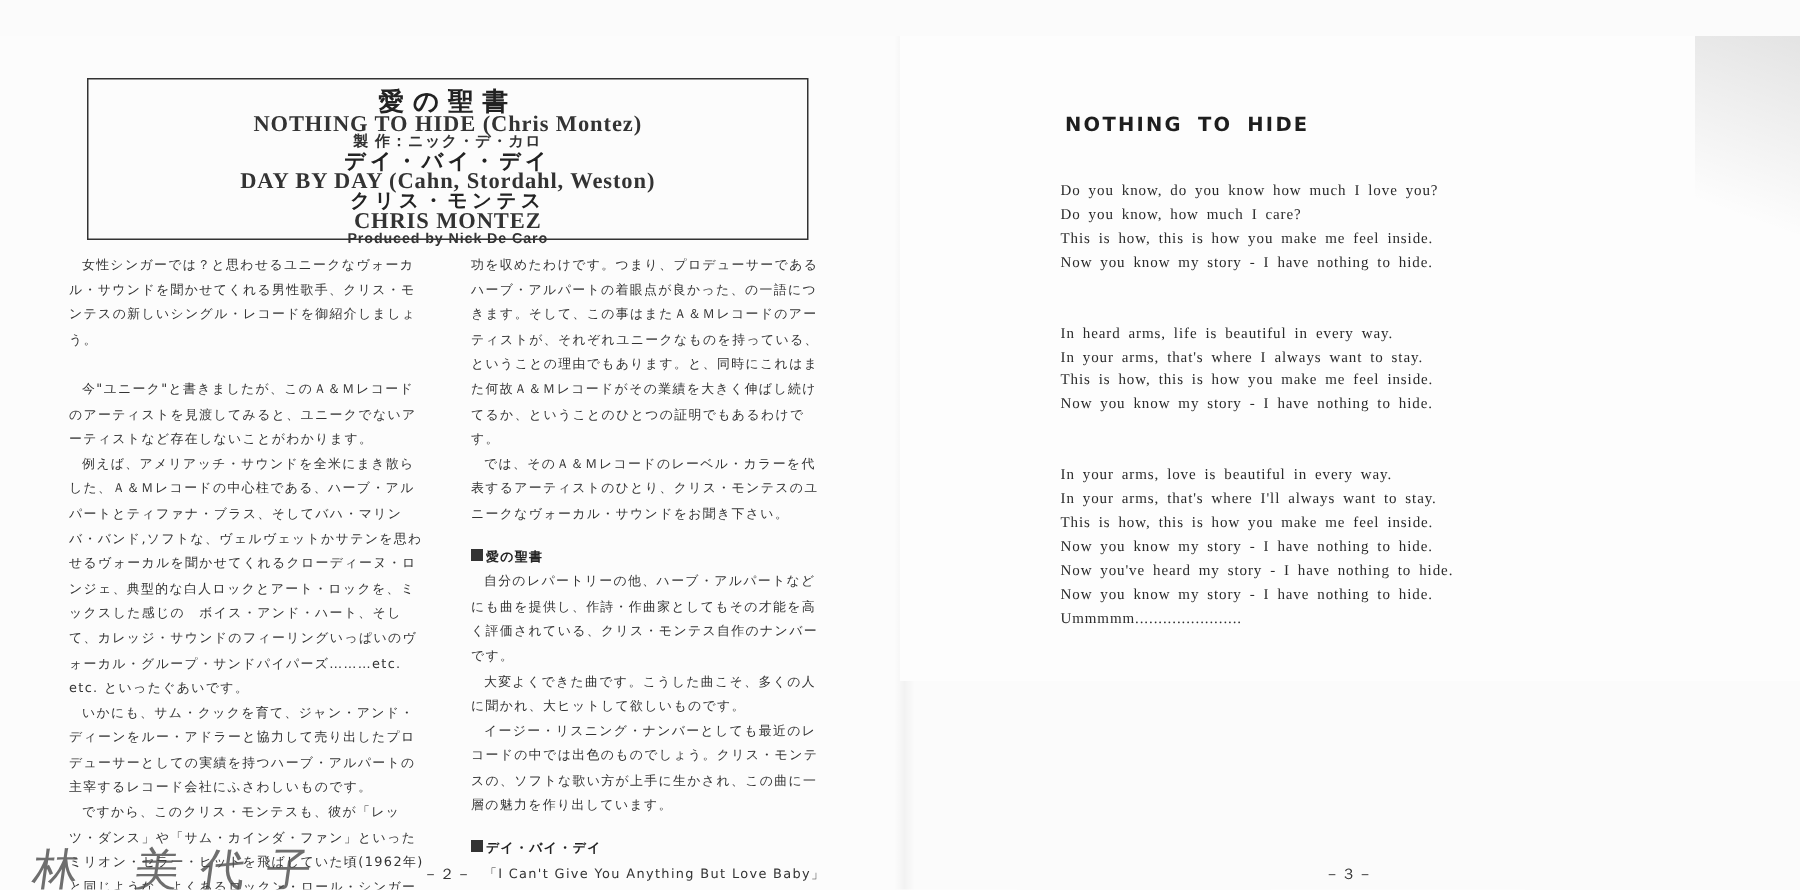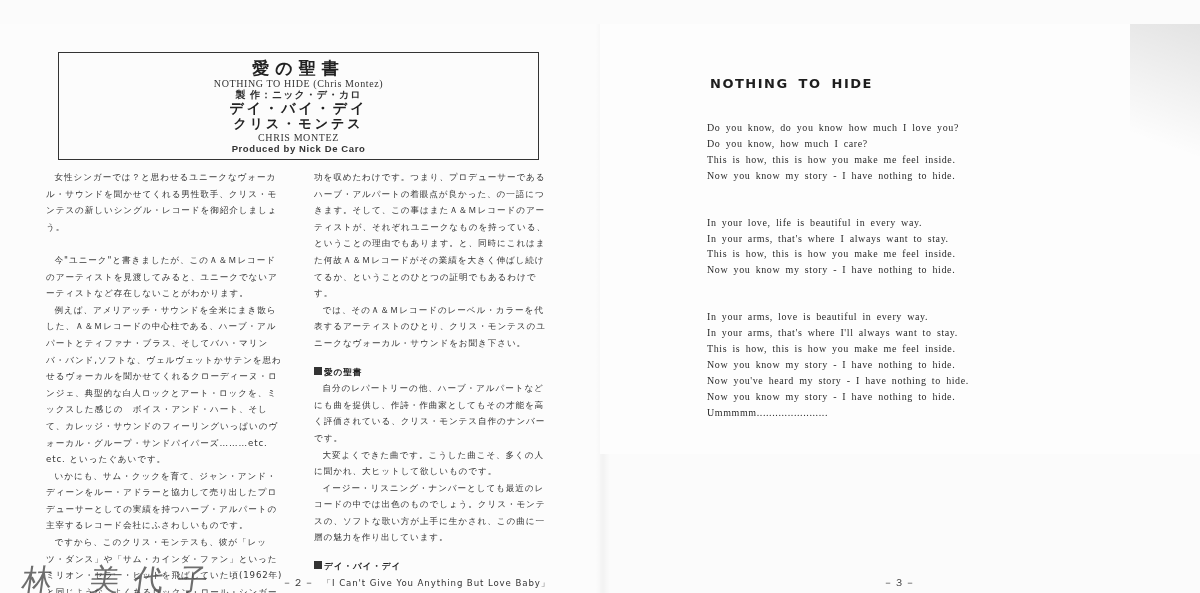--- a/index.html
+++ b/index.html
@@ -28,21 +28,21 @@
     border: 1.5px solid #333;
     text-align: center;
     padding-top: 5px;
   }
   .jp-title-lg {
     font-family: "DejaVu Sans", sans-serif;
     font-size: 17px; font-weight: bold; letter-spacing: 6px; line-height: 20px; color: #222;
   }
   .en-sub {
     font-family: "Liberation Serif", serif;
-    font-size: 10px; letter-spacing: 0.6px; line-height: 11px; color: #333;
+    font-size: 15px; letter-spacing: 0.6px; line-height: 11px; color: #333; font-weight: bold;
   }
   .jp-small {
     font-family: Liberation Serif, serif;
     font-size: 10px; font-weight: bold; line-height: 11px; color: #333; letter-spacing: 1px;
   }
   .jp-title-md {
     font-family: "DejaVu Sans", sans-serif;
     font-size: 14px; font-weight: bold; letter-spacing: 3px; line-height: 16px; color: #222;
   }
   .en-prod { font-family: Liberation Sans, sans-serif; font-size: 9.5px; font-weight: bold; line-height: 11px; letter-spacing: 0.6px; color:#333; }
@@ -95,20 +95,21 @@
 
 <div class="spread">
 
   <div class="page-left">
 
     <div class="title-box">
       <div class="jp-title-lg">愛の聖書</div>
       <div class="en-sub">NOTHING TO HIDE (Chris Montez)</div>
       <div class="jp-small">製 作：ニック・デ・カロ</div>
       <div class="jp-title-md">デイ・バイ・デイ</div>
+      <div class="en-sub">DAY BY DAY (Cahn, Stordahl, Weston)</div>
       <div class="jp-title-md" style="font-size:13px;">クリス・モンテス</div>
       <div class="en-sub">CHRIS MONTEZ</div>
       <div class="en-prod">Produced by Nick De Caro</div>
     </div>
 
     <div class="col col-1">
       <p>女性シンガーでは？と思わせるユニークなヴォーカル・サウンドを聞かせてくれる男性歌手、クリス・モンテスの新しいシングル・レコードを御紹介しましょう。</p>
       <p class="gap">今"ユニーク"と書きましたが、このＡ＆Ｍレコードのアーティストを見渡してみると、ユニークでないアーティストなど存在しないことがわかります。</p>
       <p>例えば、アメリアッチ・サウンドを全米にまき散らした、Ａ＆Ｍレコードの中心柱である、ハーブ・アルパートとティファナ・ブラス、そしてバハ・マリンバ・バンド,ソフトな、ヴェルヴェットかサテンを思わせるヴォーカルを聞かせてくれるクローディーヌ・ロンジェ、典型的な白人ロックとアート・ロックを、ミックスした感じの　ボイス・アンド・ハート、そして、カレッジ・サウンドのフィーリングいっぱいのヴォーカル・グループ・サンドパイパーズ………etc. etc. といったぐあいです。</p>
       <p>いかにも、サム・クックを育て、ジャン・アンド・ディーンをルー・アドラーと協力して売り出したプロデューサーとしての実績を持つハーブ・アルパートの主宰するレコード会社にふさわしいものです。</p>
@@ -141,21 +142,21 @@
     <div class="song-title">NOTHING TO HIDE</div>
 
     <div class="lyrics">
       <div class="stanza">
         <div>Do you know, do you know how much I love you?</div>
         <div>Do you know, how much I care?</div>
         <div>This is how, this is how you make me feel inside.</div>
         <div>Now you know my story - I have nothing to hide.</div>
       </div>
       <div class="stanza">
-        <div>In your love, life is beautiful in every way.</div>
+        <div>In heard arms, life is beautiful in every way.</div>
         <div>In your arms, that's where I always want to stay.</div>
         <div>This is how, this is how you make me feel inside.</div>
         <div>Now you know my story - I have nothing to hide.</div>
       </div>
       <div class="stanza">
         <div>In your arms, love is beautiful in every way.</div>
         <div>In your arms, that's where I'll always want to stay.</div>
         <div>This is how, this is how you make me feel inside.</div>
         <div>Now you know my story - I have nothing to hide.</div>
         <div>Now you've heard my story - I have nothing to hide.</div>

